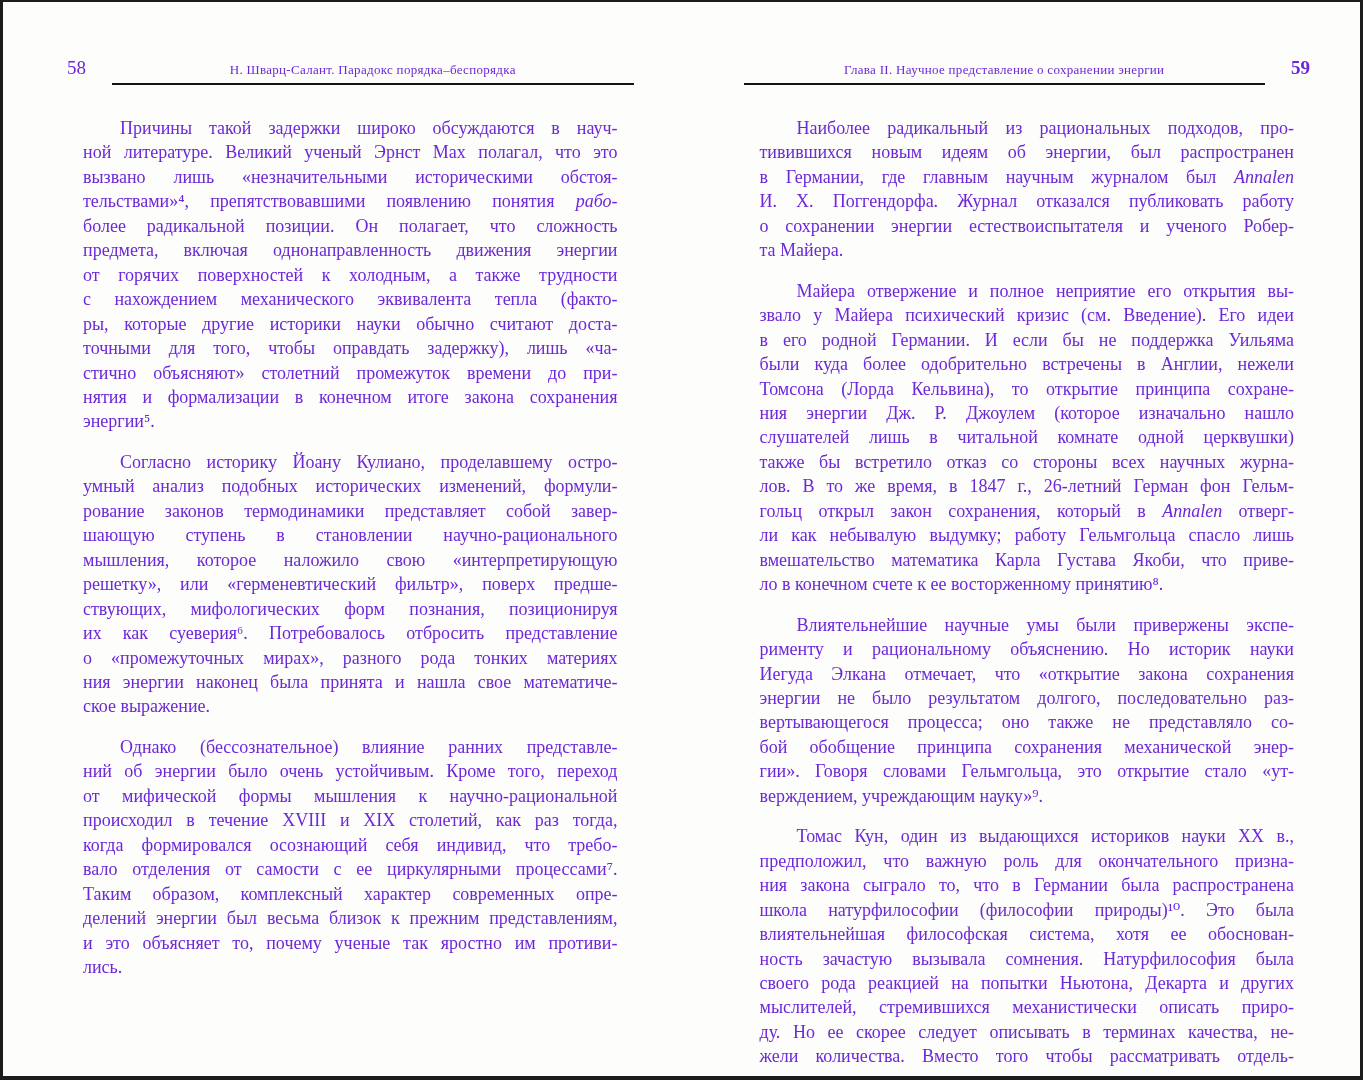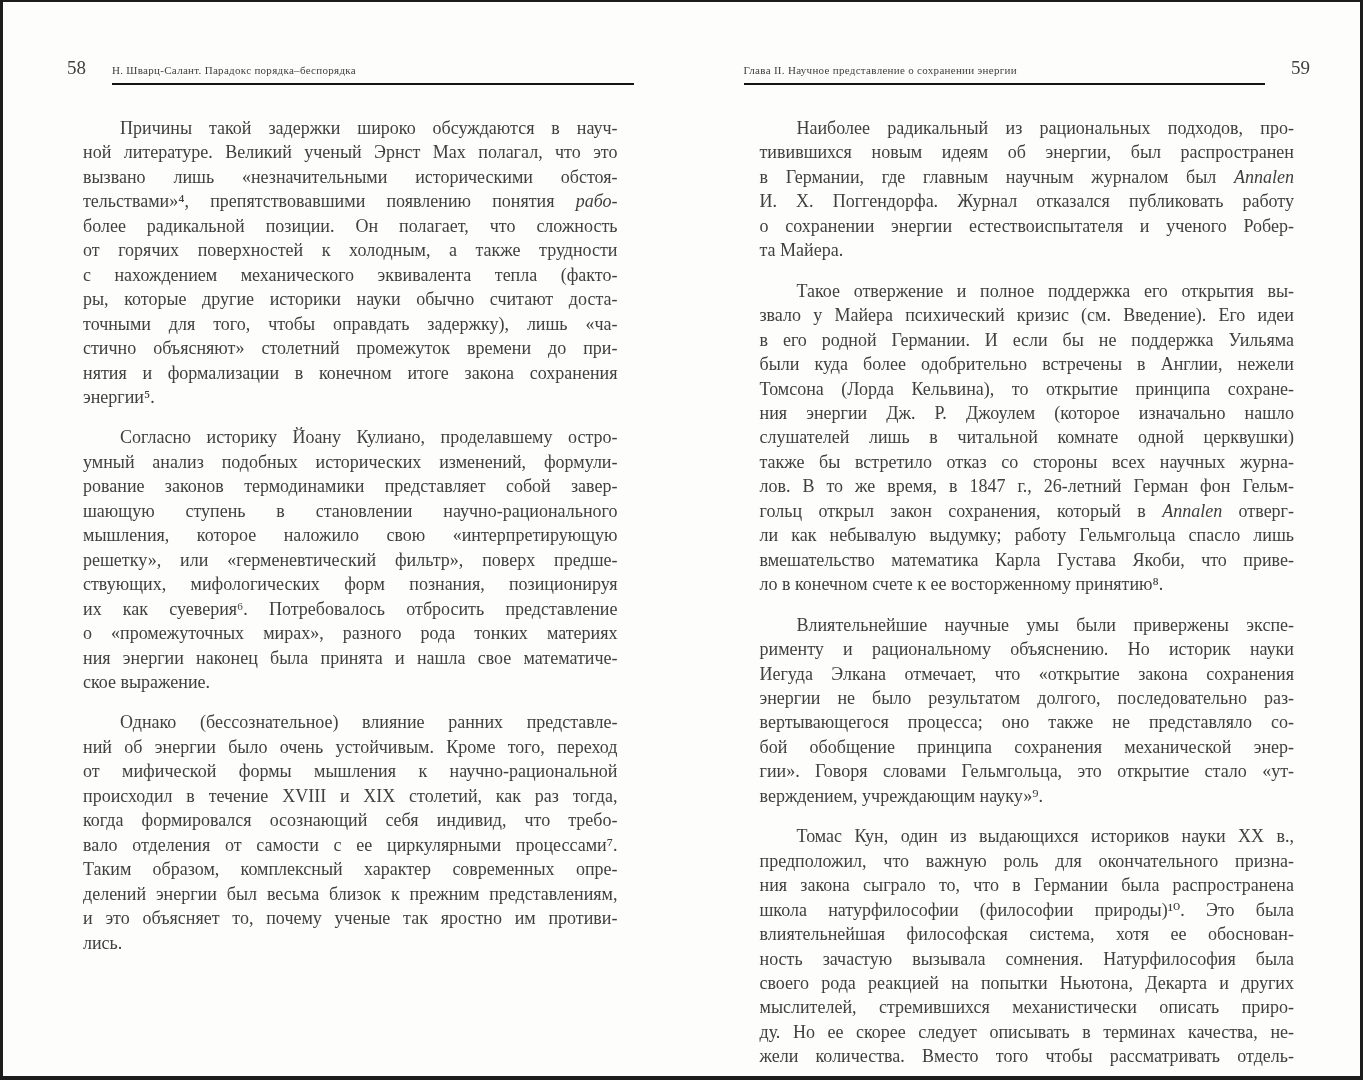--- a/index.html
+++ b/index.html
@@ -7,36 +7,36 @@
   .scan {
     width: 1363px;
     height: 1080px;
     margin: 0 auto;
     background: #fdfdfb;
     border: solid #1c1c1c;
     border-width: 2px 3px 4px 3px;
     display: flex;
     overflow: hidden;
     font-family: "Liberation Serif", "DejaVu Serif", serif;
-    color: #404040;
+    color: #6d28d9;
   }
   .page { flex: 1 1 50%; padding-top: 56px; }
   .page.left  { padding-left: 64px; padding-right: 48px; }
   .page.right { padding-left: 62px; padding-right: 50px; }
 
   .page-header { display: flex; align-items: flex-end; margin-bottom: 31px; }
   .page-num { font-size: 19px; padding-bottom: 8px; line-height: 1; }
   .page.left  .page-num { margin-right: 26px; }
-  .page.right .page-num { margin-left: 26px; }
+  .page.right .page-num { margin-left: 26px; font-weight: bold; }
   .head-rule {
     flex: 1;
     border-bottom: 2px solid #141414;
     padding-bottom: 7px;
-    text-align: left;
-    font-size: 11px;
+    text-align: center;
+    font-size: 13px;
     letter-spacing: 0.3px;
     white-space: nowrap;
     line-height: 1;
   }
 
   .body { font-size: 18px; line-height: 24.45px; }
   .para { margin: 16px; }
   .line { text-align: justify; text-align-last: justify; }
   .line.first { text-indent: 37px; }
   .line.last { text-align-last: left; }
@@ -52,20 +52,21 @@
       <div class="page-num">58</div>
       <div class="head-rule">Н. Шварц-Салант. Парадокс порядка–беспорядка</div>
     </div>
     <div class="body">
         <div class="para">
           <div class="line first">Причины такой задержки широко обсуждаются в науч-</div>
           <div class="line">ной литературе. Великий ученый Эрнст Мах полагал, что это</div>
           <div class="line">вызвано лишь «незначительными историческими обстоя-</div>
           <div class="line">тельствами»⁴, препятствовавшими появлению понятия <em>рабо-</em></div>
           <div class="line">более радикальной позиции. Он полагает, что сложность</div>
+          <div class="line">предмета, включая однонаправленность движения энергии</div>
           <div class="line">от горячих поверхностей к холодным, а также трудности</div>
           <div class="line">с нахождением механического эквивалента тепла (факто-</div>
           <div class="line">ры, которые другие историки науки обычно считают доста-</div>
           <div class="line">точными для того, чтобы оправдать задержку), лишь «ча-</div>
           <div class="line">стично объясняют» столетний промежуток времени до при-</div>
           <div class="line">нятия и формализации в конечном итоге закона сохранения</div>
           <div class="line last">энергии⁵.</div>
         </div>
         <div class="para">
           <div class="line first">Согласно историку Йоану Кулиано, проделавшему остро-</div>
@@ -103,21 +104,21 @@
     <div class="body">
         <div class="para">
           <div class="line first">Наиболее радикальный из рациональных подходов, про-</div>
           <div class="line">тивившихся новым идеям об энергии, был распространен</div>
           <div class="line">в Германии, где главным научным журналом был <em>Annalen</em></div>
           <div class="line">И. Х. Поггендорфа. Журнал отказался публиковать работу</div>
           <div class="line">о сохранении энергии естествоиспытателя и ученого Робер-</div>
           <div class="line last">та Майера.</div>
         </div>
         <div class="para">
-          <div class="line first">Такое отвержение и полное поддержка его открытия вы-</div>
+          <div class="line first">Майера отвержение и полное неприятие его открытия вы-</div>
           <div class="line">звало у Майера психический кризис (см. Введение). Его идеи</div>
           <div class="line">в его родной Германии. И если бы не поддержка Уильяма</div>
           <div class="line">были куда более одобрительно встречены в Англии, нежели</div>
           <div class="line">Томсона (Лорда Кельвина), то открытие принципа сохране-</div>
           <div class="line">ния энергии Дж. Р. Джоулем (которое изначально нашло</div>
           <div class="line">слушателей лишь в читальной комнате одной церквушки)</div>
           <div class="line">также бы встретило отказ со стороны всех научных журна-</div>
           <div class="line">лов. В то же время, в 1847 г., 26-летний Герман фон Гельм-</div>
           <div class="line">гольц открыл закон сохранения, который в <em>Annalen</em> отверг-</div>
           <div class="line">ли как небывалую выдумку; работу Гельмгольца спасло лишь</div>

